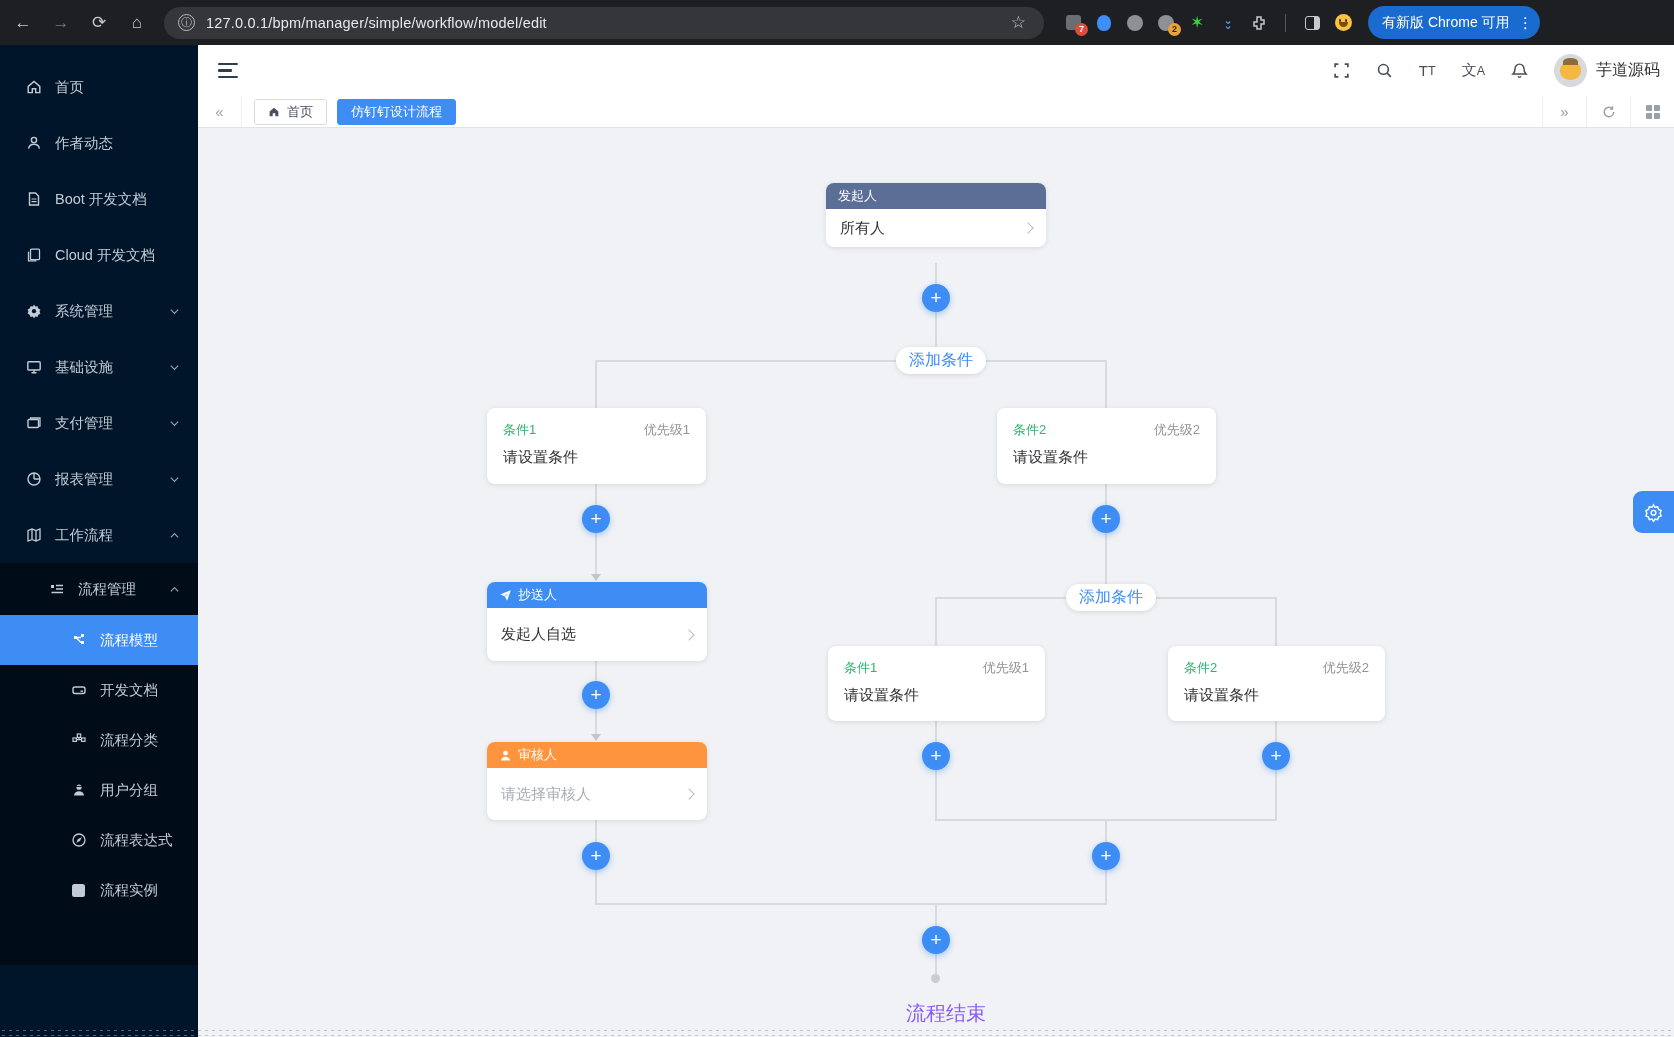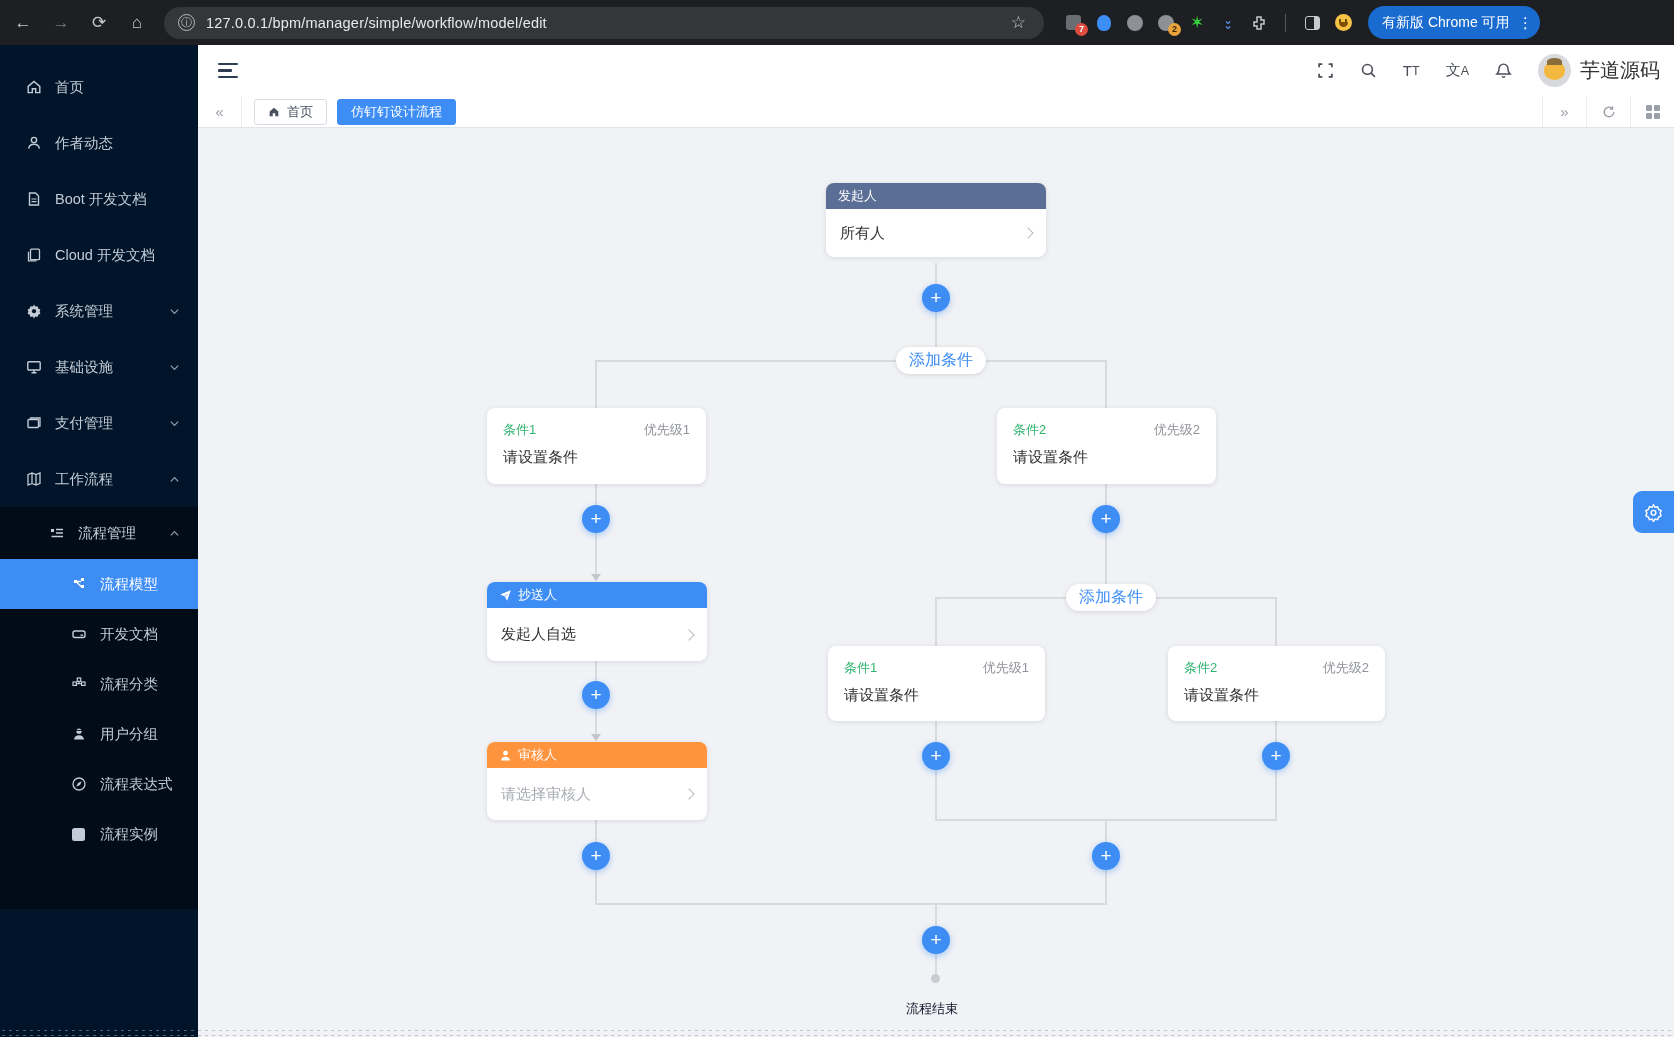--- a/index.html
+++ b/index.html
@@ -70,21 +70,21 @@
   .hamburger div:nth-child(2) { width:14px; }
   .top-icons { margin-left:auto; display:flex; align-items:center; gap:26px; margin-right:14px; color:#5a5e66; }
   .ti { display:flex; align-items:center; justify-content:center; cursor:pointer; }
   .ti-txt { font-size:15px; color:#4a4e57; }
   .avatar-wrap { display:flex; align-items:center; gap:9px; cursor:pointer; }
   .avatar { width:33px; height:33px; border-radius:50%; background:#d7d9dd; position:relative; overflow:hidden; }
   .avatar::before { content:""; position:absolute; left:6px; top:7px; width:21px; height:19px;
     background:#f4b73f; border-radius:48%; }
   .avatar::after { content:""; position:absolute; left:9px; top:4px; width:15px; height:7px;
     background:#8a6d3b; border-radius:50% 50% 0 0; }
-  .uname { font-size:20px; color:#303133;text-align:center; }
+  .uname { font-size:16px; color:#303133;text-align:center; }
 
   .tabbar { position:absolute; left:198px; top:96px; width:1476px; height:32px; background:#fff;
     border-bottom:1px solid #e0e3e8; display:flex; align-items:stretch; }
   .tb-btn { width:44px; display:flex; align-items:center; justify-content:center; color:#9aa0a8;
     font-size:15px; border-right:1px solid #eceef1; cursor:pointer; }
   .tb-btn.rb { border-right:none; border-left:1px solid #eceef1; }
   .tabs-area { display:flex; align-items:center; gap:10px; padding-left:12px; flex:1; }
   .tab { display:flex; align-items:center; gap:7px; height:26px; padding:0 13px; font-size:13px;
     border:1px solid #d8dce2; border-radius:3px; color:#495060; background:#fff; cursor:pointer; }
   .tab.active { background:#3d8df5; border-color:#3d8df5; color:#fff; }
@@ -110,21 +110,21 @@
   .node-b .ph { color:#a9adb4; }
   .chev-r { width:8px; height:8px; border-top:1.6px solid #b9bdc4; border-right:1.6px solid #b9bdc4;
     transform:rotate(45deg); flex:none; }
   .cond { position:absolute; width:219px; height:76px; background:#fff; border-radius:8px;
     box-shadow:0 1px 5px rgba(10,30,60,.12); padding:13px 16px 0 16px; cursor:pointer; }
   .cond-top { display:flex; justify-content:space-between; font-size:13px; }
   .cond-name { color:#2fb56e; }
   .cond-pri { color:#909399; }
   .cond-val { margin-top:9px; font-size:15px; color:#303133; }
   .end-dot { position:absolute; width:9px; height:9px; border-radius:50%; background:#c9ccd1; }
-  .end-label { position:absolute; font-size:13px; color:#0f172a; }
+  .end-label { position:absolute; font-size:20px; color:#8b5cf6; }
   .gear-btn { position:absolute; right:0; width:41px; height:42px; background:#3d8df5; border-radius:9px 0 0 9px;
     display:flex; align-items:center; justify-content:center; cursor:pointer; }
   .bottom-dots { position:absolute; left:0; bottom:0; width:1674px; height:9px;
     background-image:radial-gradient(#9aa0ab 1px, transparent 1.2px); background-size:7px 5px; opacity:.55; }
 </style>
 </head>
 <body>
 
 <div class="stage">
 
@@ -242,20 +242,34 @@
           </span>
       </div>
       <div class="m-item">
         <span class="mi">
           <svg width="16" height="16" viewBox="0 0 16 16">
               <rect x="2" y="4.5" width="10.5" height="8" rx="1" fill="none" stroke="#c3cbd6" stroke-width="1.4"></rect>
               <path d="M4.5 4.5V3h9.5v8H12.5" fill="none" stroke="#c3cbd6" stroke-width="1.3"></path>
             </svg>
           </span>
         <span>支付管理</span>
+        <span class="m-chev">
+          <svg width="11" height="11" viewBox="0 0 12 12">
+              <path d="M2 4l4 4 4-4" fill="none" stroke="#c3cbd6" stroke-width="1.4"></path>
+            </svg>
+          </span>
+      </div>
+      <div class="m-item">
+        <span class="mi">
+          <svg width="16" height="16" viewBox="0 0 16 16">
+              <circle cx="8" cy="8" r="6" fill="none" stroke="#c3cbd6" stroke-width="1.4"></circle>
+              <path d="M8 8V2M8 8h6" stroke="#c3cbd6" stroke-width="1.4"></path>
+            </svg>
+          </span>
+        <span>报表管理</span>
         <span class="m-chev">
           <svg width="11" height="11" viewBox="0 0 12 12">
               <path d="M2 4l4 4 4-4" fill="none" stroke="#c3cbd6" stroke-width="1.4"></path>
             </svg>
           </span>
       </div>
       <div class="m-item">
         <span class="mi">
           <svg width="16" height="16" viewBox="0 0 16 16">
               <path d="M2 3.6 6 2l4 1.6L14 2v10.4L10 14 6 12.4 2 14zM6 2v10.4M10 3.6V14" fill="none" stroke="#c3cbd6" stroke-width="1.3"></path>
@@ -429,21 +443,21 @@
     <div class="wf-line" style="left:397px;top:775px;width:512px;height:2px"></div>
     <div class="wf-line" style="left:737px;top:775px;width:2px;height:72px"></div>
 
     <div class="wf-arrow" style="left:393px;top:446px"></div>
     <div class="wf-arrow" style="left:393px;top:606px"></div>
 
     <div class="node" style="left:628px;top:55px">
       <div class="node-h" style="background:#5b6e96">
         <span>发起人</span>
       </div>
-      <div class="node-b" style="height:48px">
+      <div class="node-b" style="height:38px">
         <span>所有人</span>
         <span class="chev-r"></span>
       </div>
     </div>
 
     <div class="plus" style="left:724px;top:156px">
         <span>+</span>
       </div>
     <div class="pill" style="left:698px;top:219px">添加条件</div>
 

